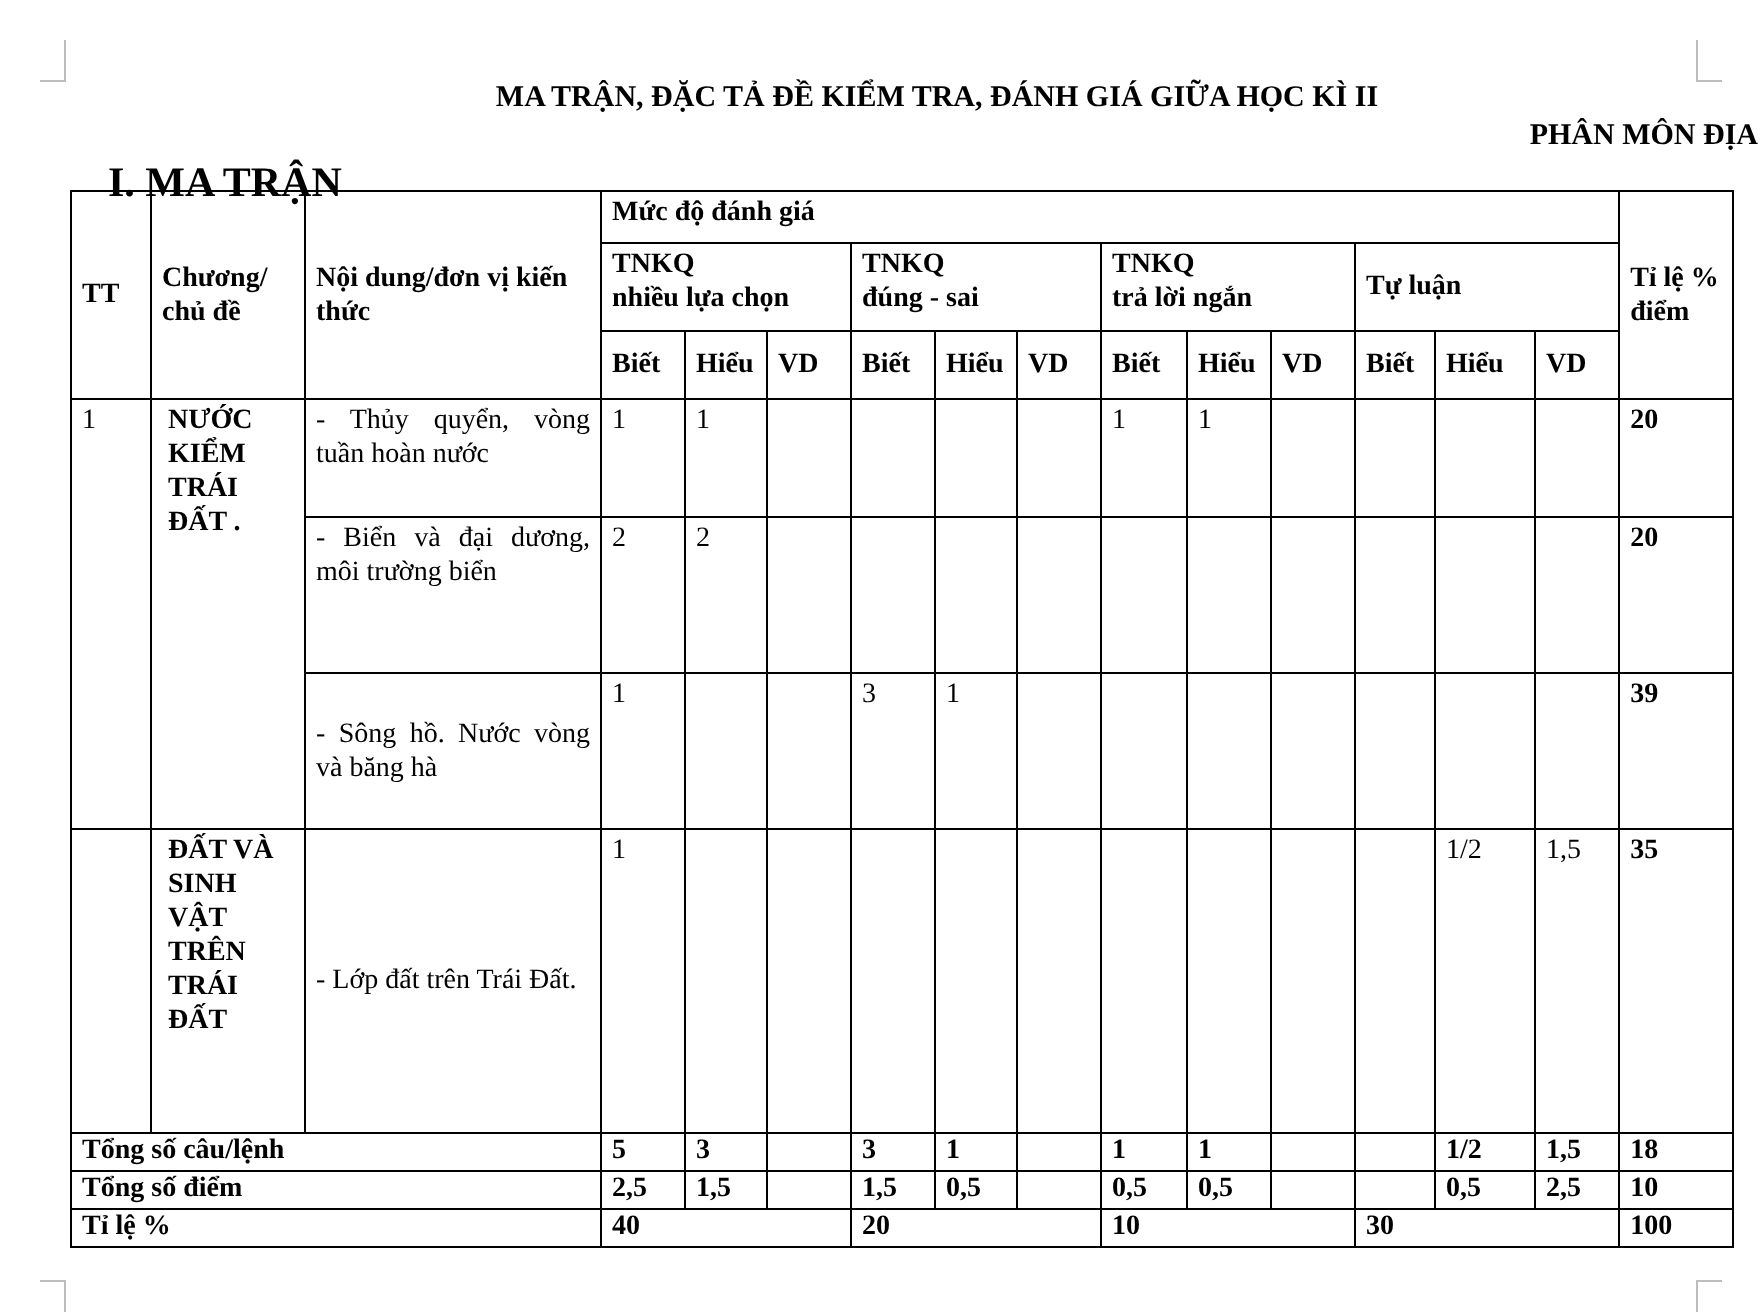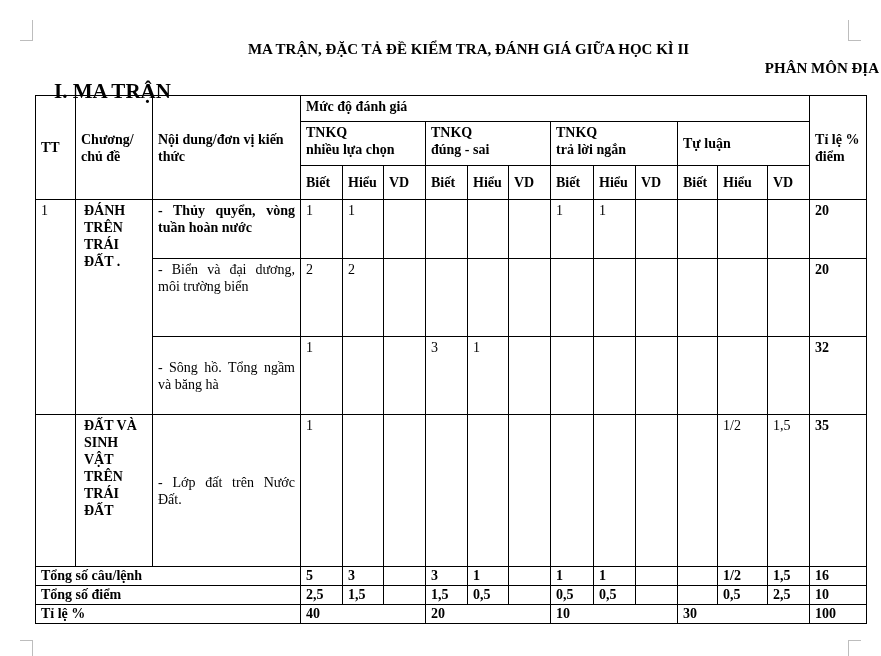--- a/index.html
+++ b/index.html
@@ -88,22 +88,22 @@
         <td class="mid">Hiểu</td>
         <td class="mid">VD</td>
         <td class="mid">Biết</td>
         <td class="mid">Hiểu</td>
         <td class="mid">VD</td>
       </tr>
   </tbody>
   <tbody id="body-rows">
       <tr style="height: 59px;">
         <td rowspan="3">1</td>
-        <td rowspan="3" class="b" style="padding-left: 8px;">ĐÁNH TRÊN TRÁI ĐẤT .</td>
-        <td class="" style="text-align: justify; font-weight: bold;">- Thủy quyển, vòng tuần hoàn nước</td>
+        <td rowspan="3" class="b" style="padding-left: 8px;">NƯỚC KIỂM TRÁI ĐẤT .</td>
+        <td class="" style="text-align: justify;">- Thủy quyển, vòng tuần hoàn nước</td>
         <td>1</td>
         <td>1</td>
         <td></td>
         <td></td>
         <td></td>
         <td></td>
         <td>1</td>
         <td>1</td>
         <td></td>
         <td></td>
@@ -121,39 +121,39 @@
         <td></td>
         <td></td>
         <td></td>
         <td></td>
         <td></td>
         <td></td>
         <td></td>
         <td class="b">20</td>
       </tr>
       <tr style="height: 78px;">
-        <td class="mid" style="text-align: justify;">- Sông hồ. Tổng ngầm và băng hà</td>
+        <td class="mid" style="text-align: justify;">- Sông hồ. Nước vòng và băng hà</td>
         <td>1</td>
         <td></td>
         <td></td>
         <td>3</td>
         <td>1</td>
         <td></td>
         <td></td>
         <td></td>
         <td></td>
         <td></td>
         <td></td>
         <td></td>
-        <td class="b">32</td>
+        <td class="b">39</td>
       </tr>
       <tr style="height: 152px;">
         <td rowspan="1"></td>
         <td rowspan="1" class="b" style="padding-left: 8px;">ĐẤT VÀ SINH VẬT TRÊN TRÁI ĐẤT</td>
-        <td class="mid" style="text-align: justify;">- Lớp đất trên Nước Đất.</td>
+        <td class="mid" style="text-align: justify;">- Lớp đất trên Trái Đất.</td>
         <td>1</td>
         <td></td>
         <td></td>
         <td></td>
         <td></td>
         <td></td>
         <td></td>
         <td></td>
         <td></td>
         <td></td>
@@ -170,21 +170,21 @@
         <td></td>
         <td>3</td>
         <td>1</td>
         <td></td>
         <td>1</td>
         <td>1</td>
         <td></td>
         <td></td>
         <td>1/2</td>
         <td>1,5</td>
-        <td>16</td>
+        <td>18</td>
       </tr>
       <tr class="tot" style="height: 19px;">
         <td colspan="3">Tổng số điểm</td>
         <td>2,5</td>
         <td>1,5</td>
         <td></td>
         <td>1,5</td>
         <td>0,5</td>
         <td></td>
         <td>0,5</td>

